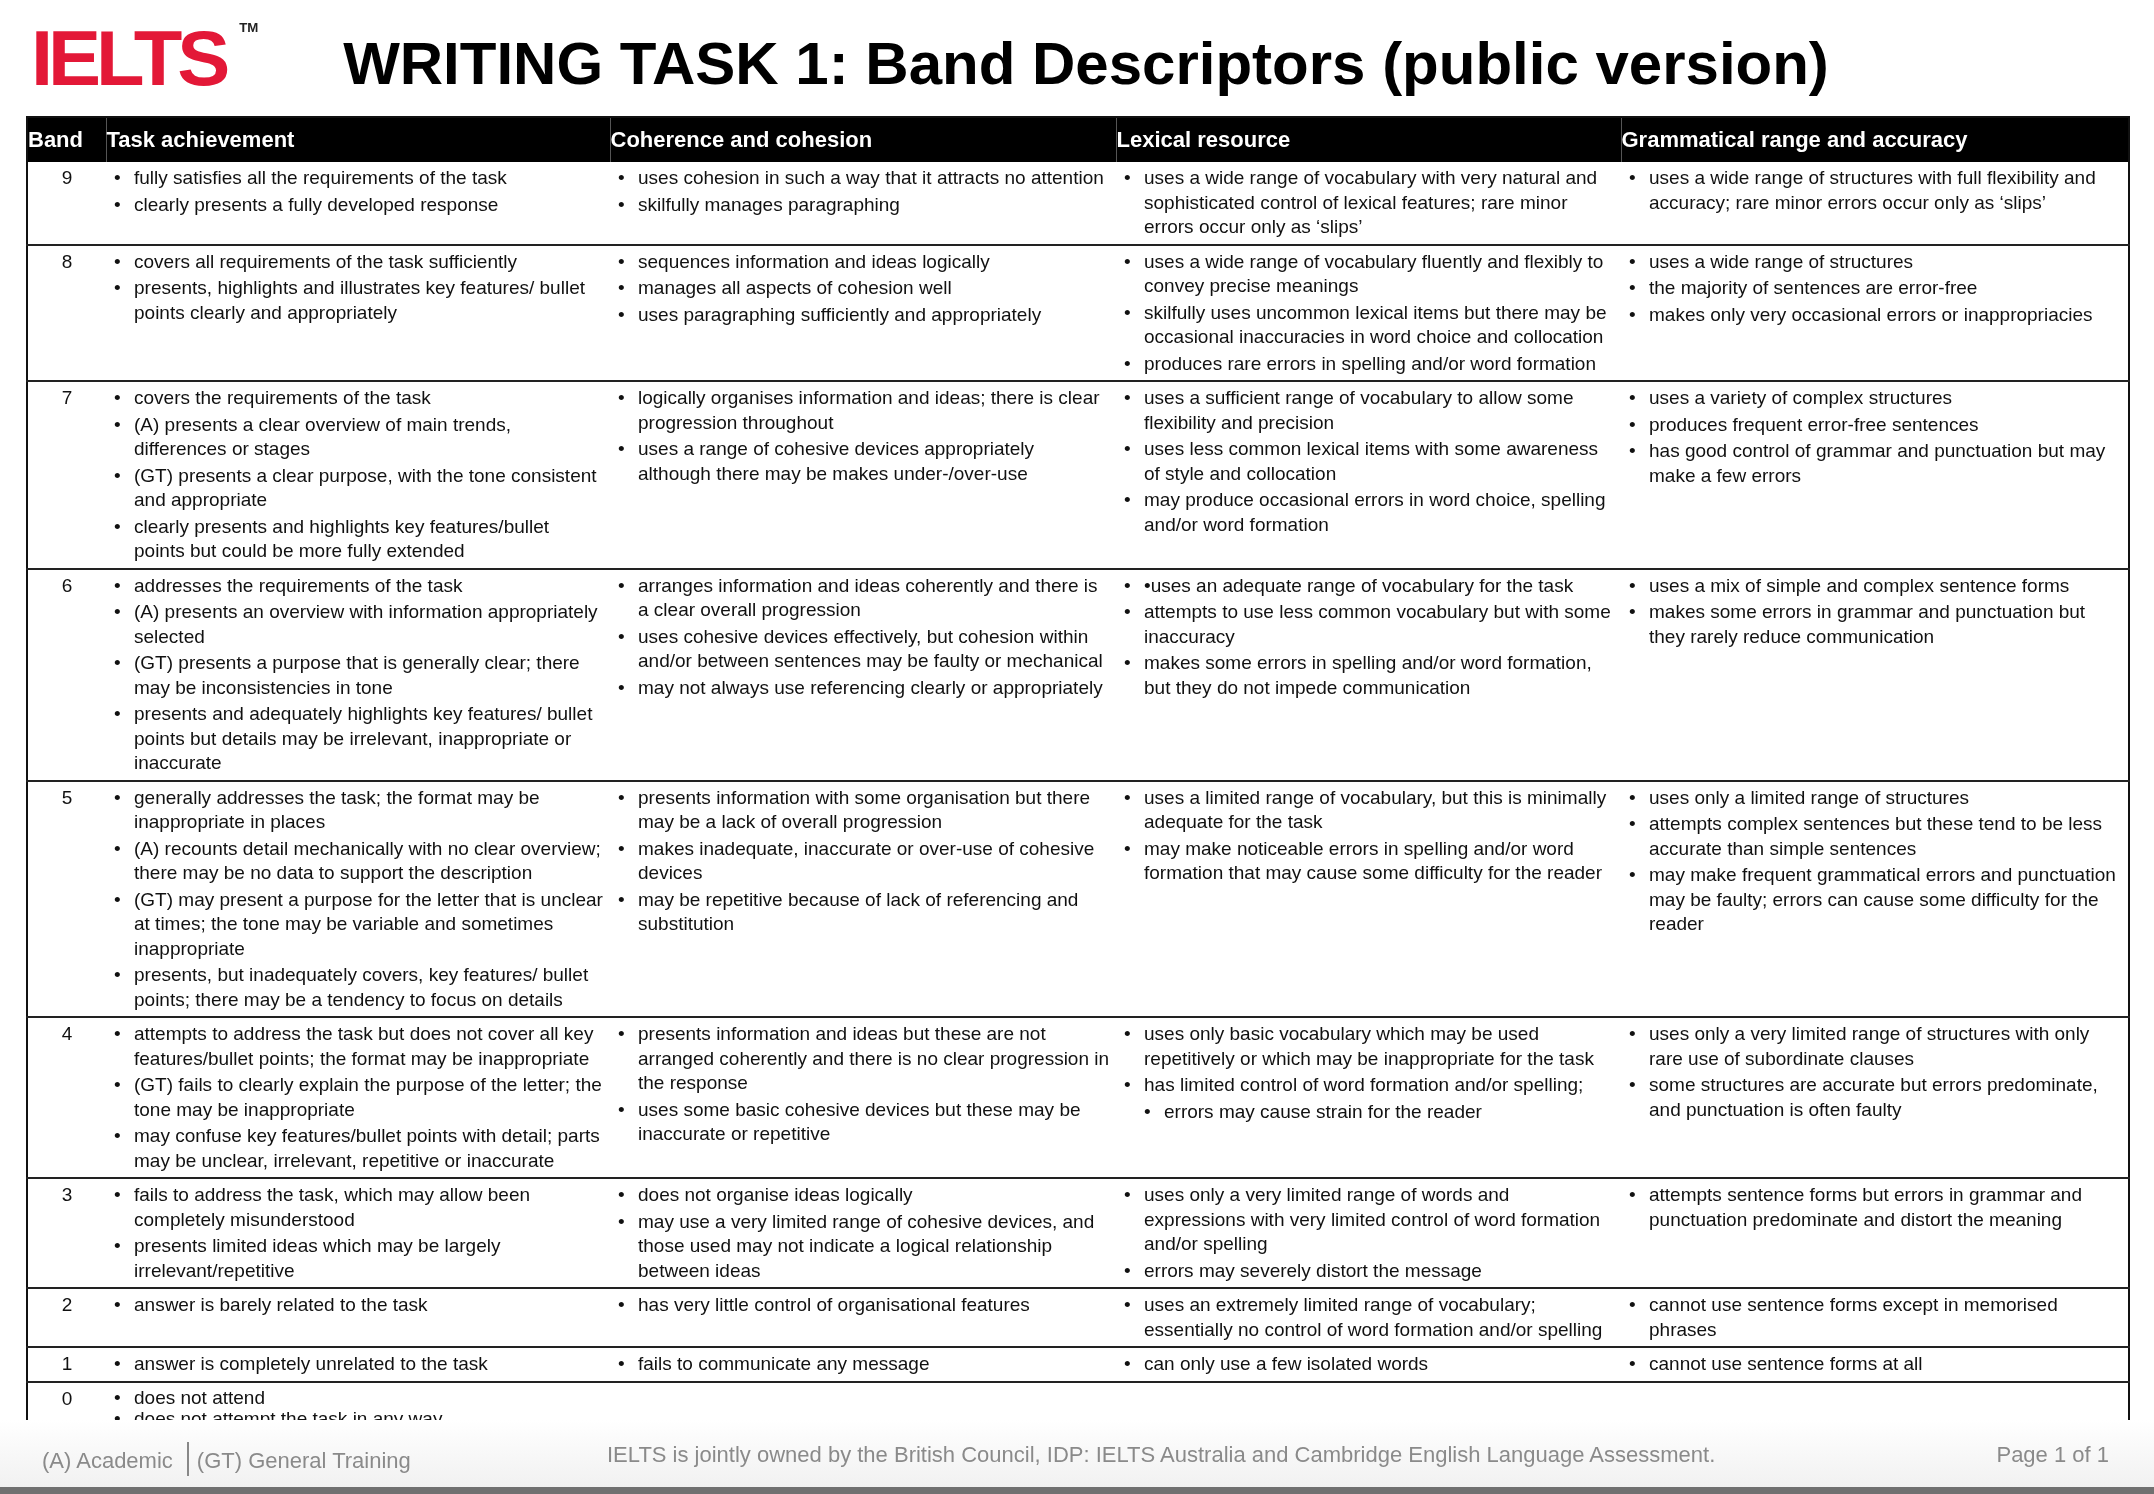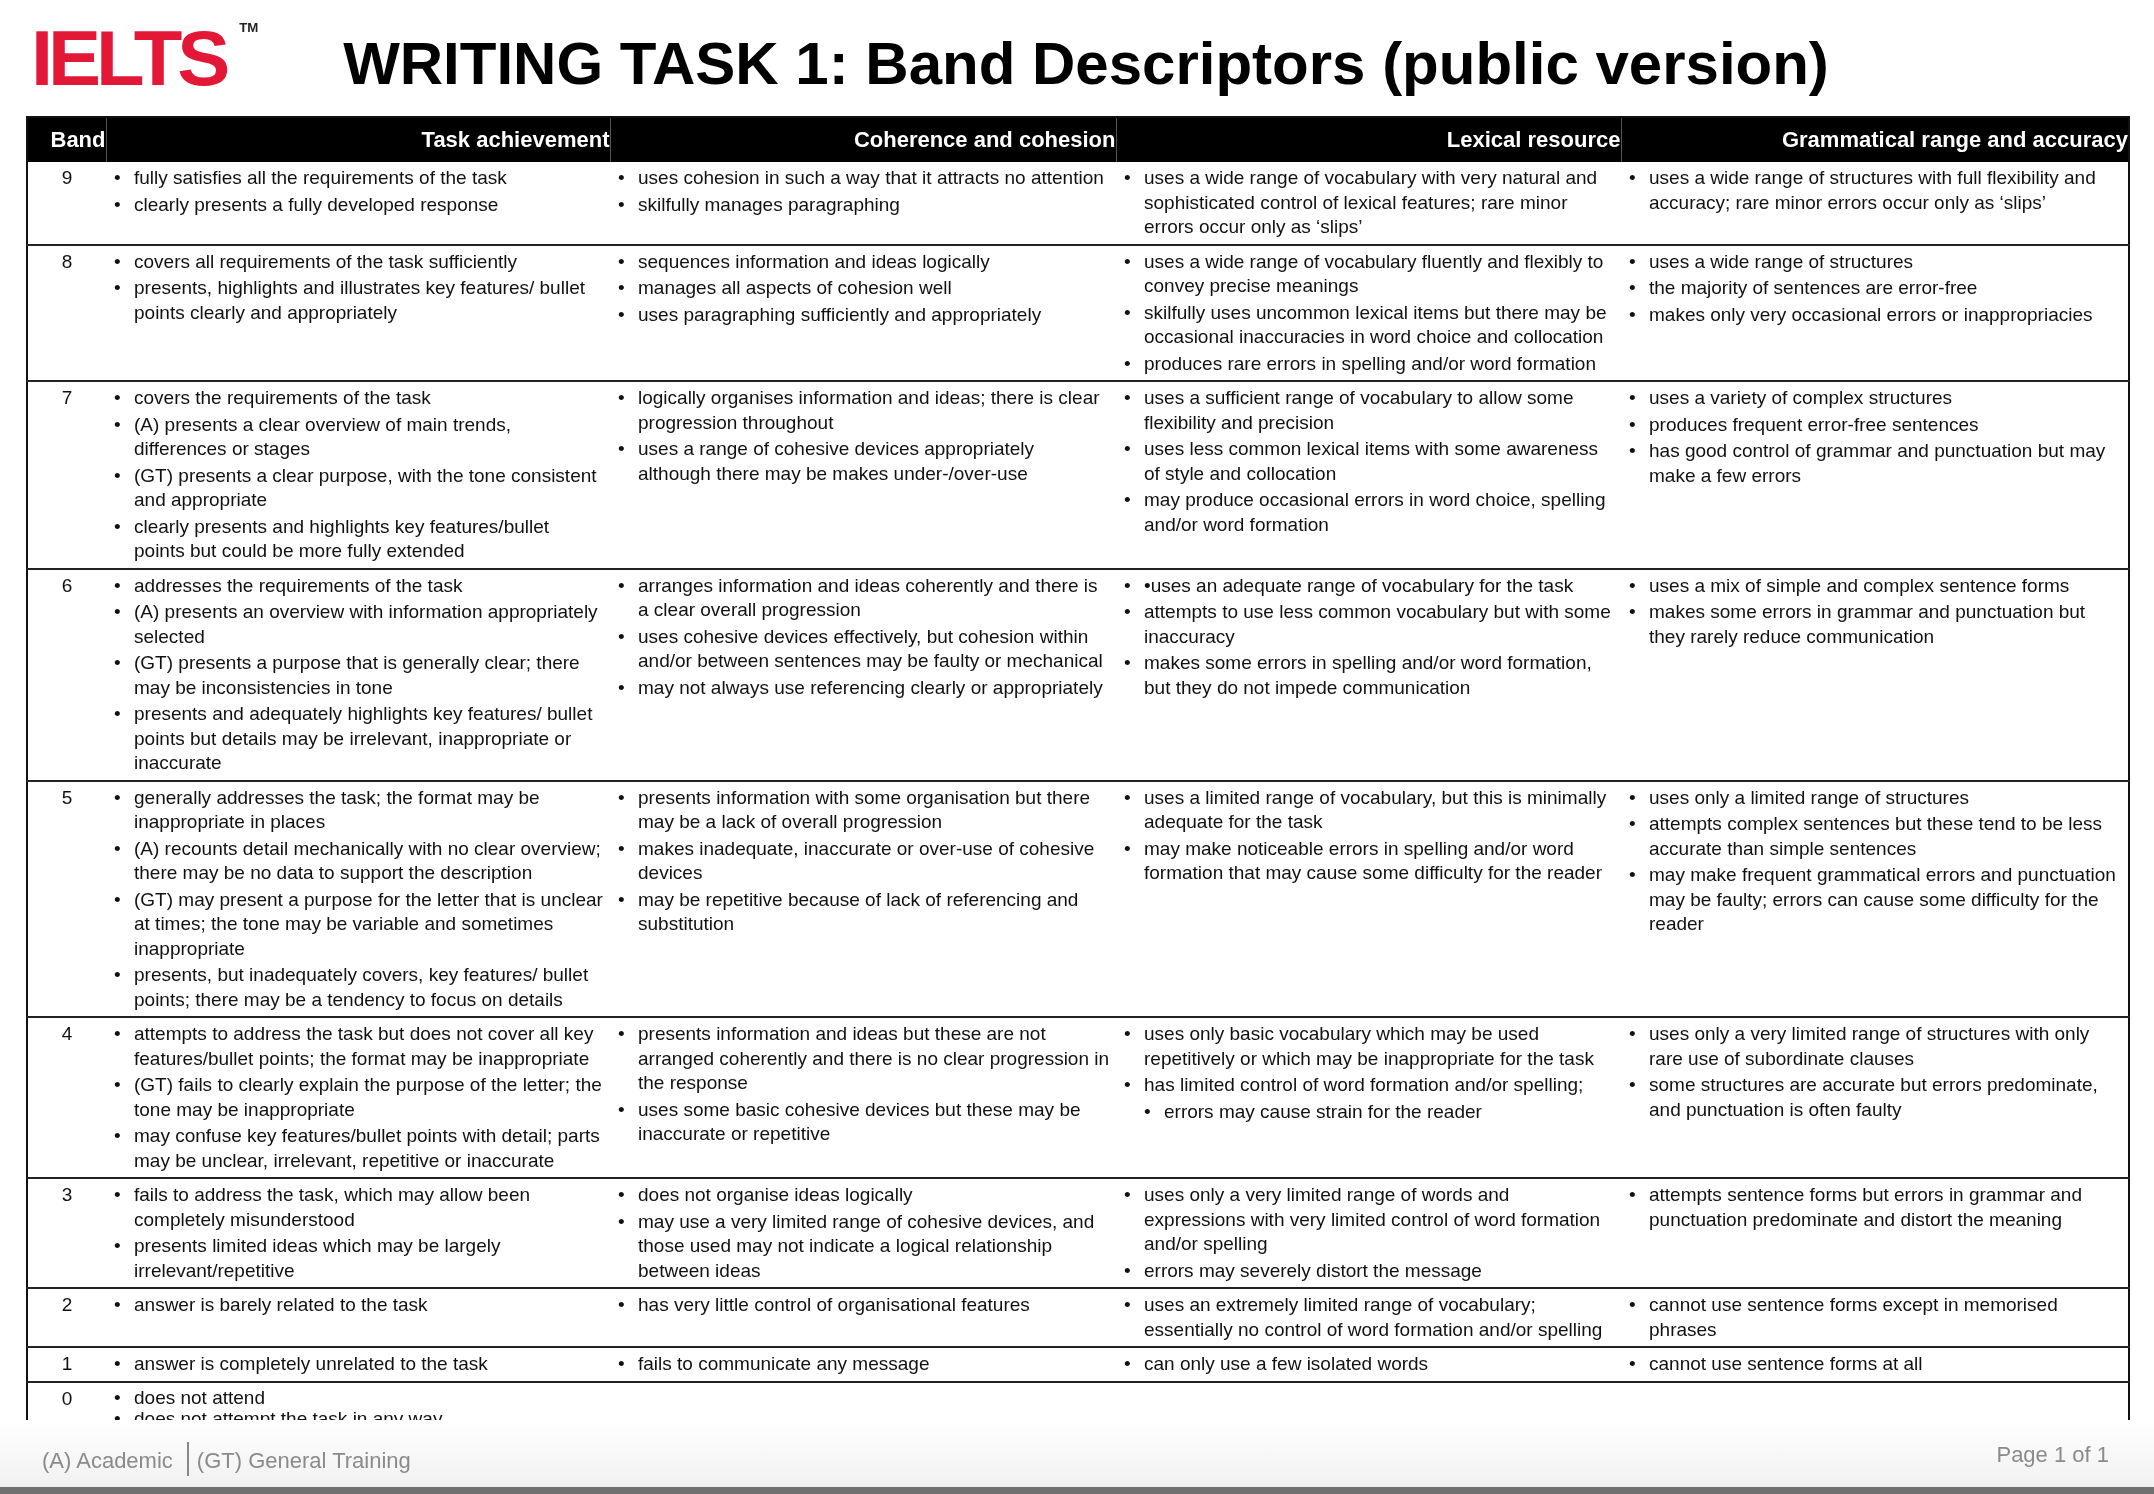--- a/index.html
+++ b/index.html
@@ -24,21 +24,21 @@
     font-weight: bold; font-size: 60px; line-height: 56px; color: #000;
     padding-left: 9px;
   }
   table.desc {
     position: absolute; left: 26px; top: 116px; width: 2102px;
     border-collapse: collapse; table-layout: fixed;
     border: 2.5px solid #111;
   }
   table.desc th {
     background: #000; color: #fff; font-weight: bold;
-    font-size: 22px; height: 44px; padding: 0; text-align: right;
+    font-size: 22px; height: 44px; padding: 0; text-align: left;
     border-left: 1px solid #555;
   }
   table.desc th:first-child { border-left: none; }
   table.desc td {
     vertical-align: top; padding: 4px 6px 2px 6px;
     font-size: 19px; line-height: 24.5px;
     border-top: 2.5px solid #222;
   }
   table.desc tr.first td { border-top: none; }
   td.band { text-align: center; padding-top: 6px; font-size: 19px; }
@@ -362,15 +362,16 @@
       <td></td>
       <td></td>
     </tr>
   </tbody>
 </table>
 
 <div class="footer">
   <div class="left">
     <span>(A) Academic</span><span class="sep"></span><span>(GT) General Training</span>
   </div>
+  <div class="mid">IELTS is jointly owned by the British Council, IDP: IELTS Australia and Cambridge English Language Assessment.</div>
   <div class="right">Page 1 of  1</div>
 </div>
 <div class="bottom-bar"></div>
 
 </body></html>

